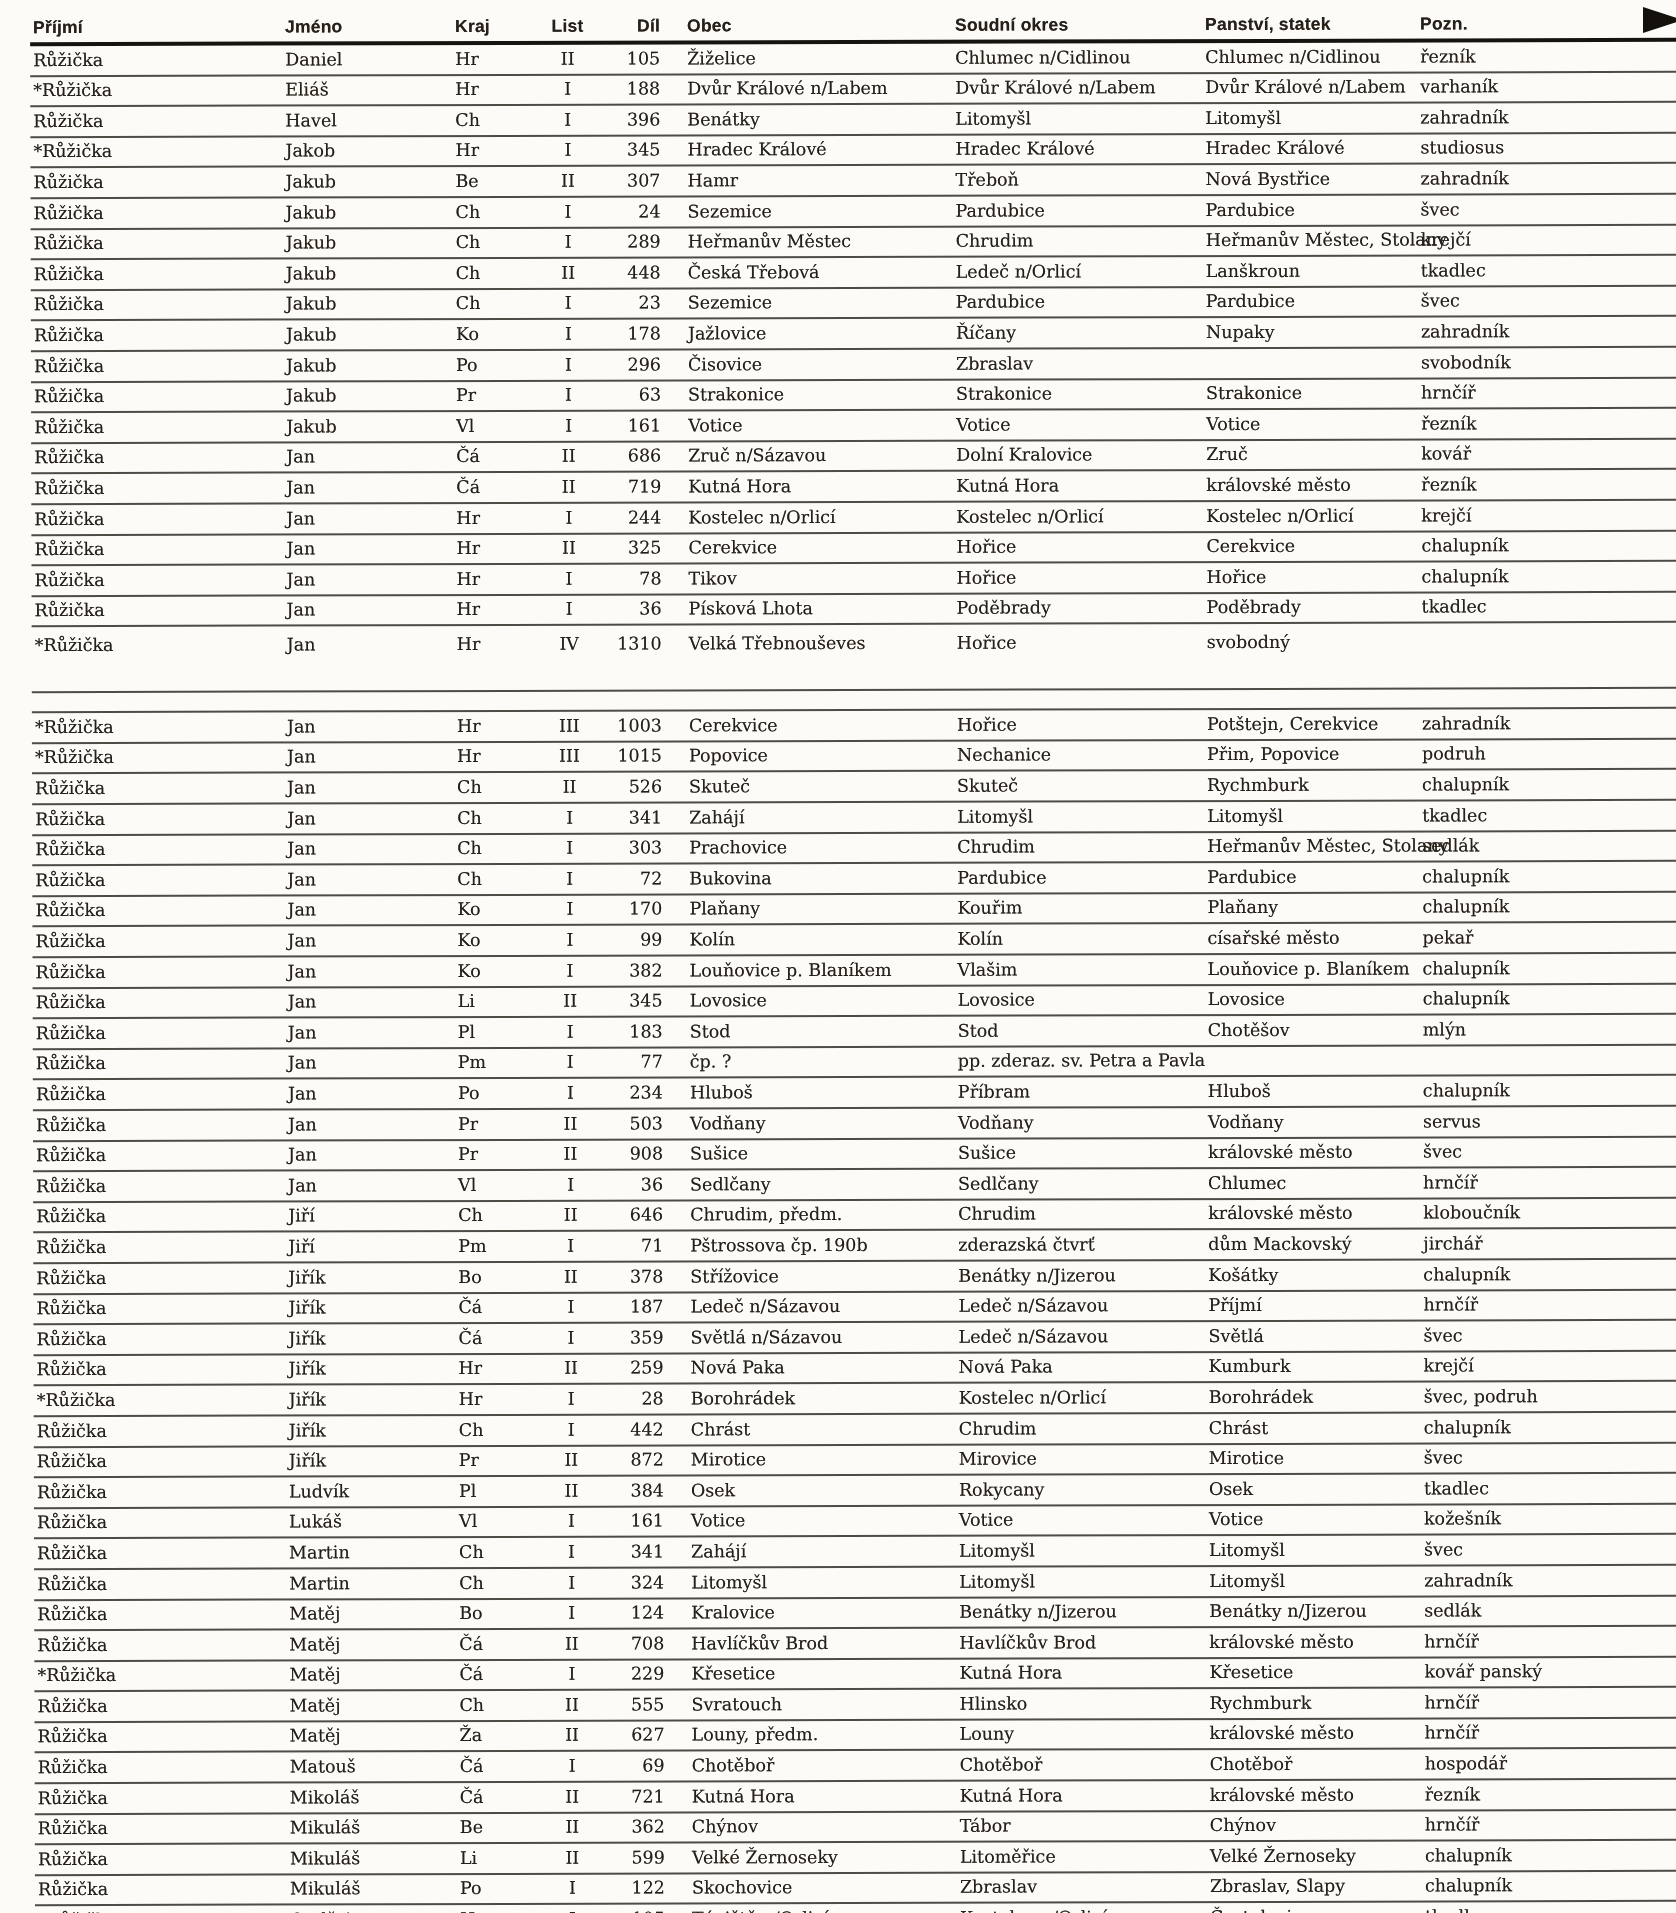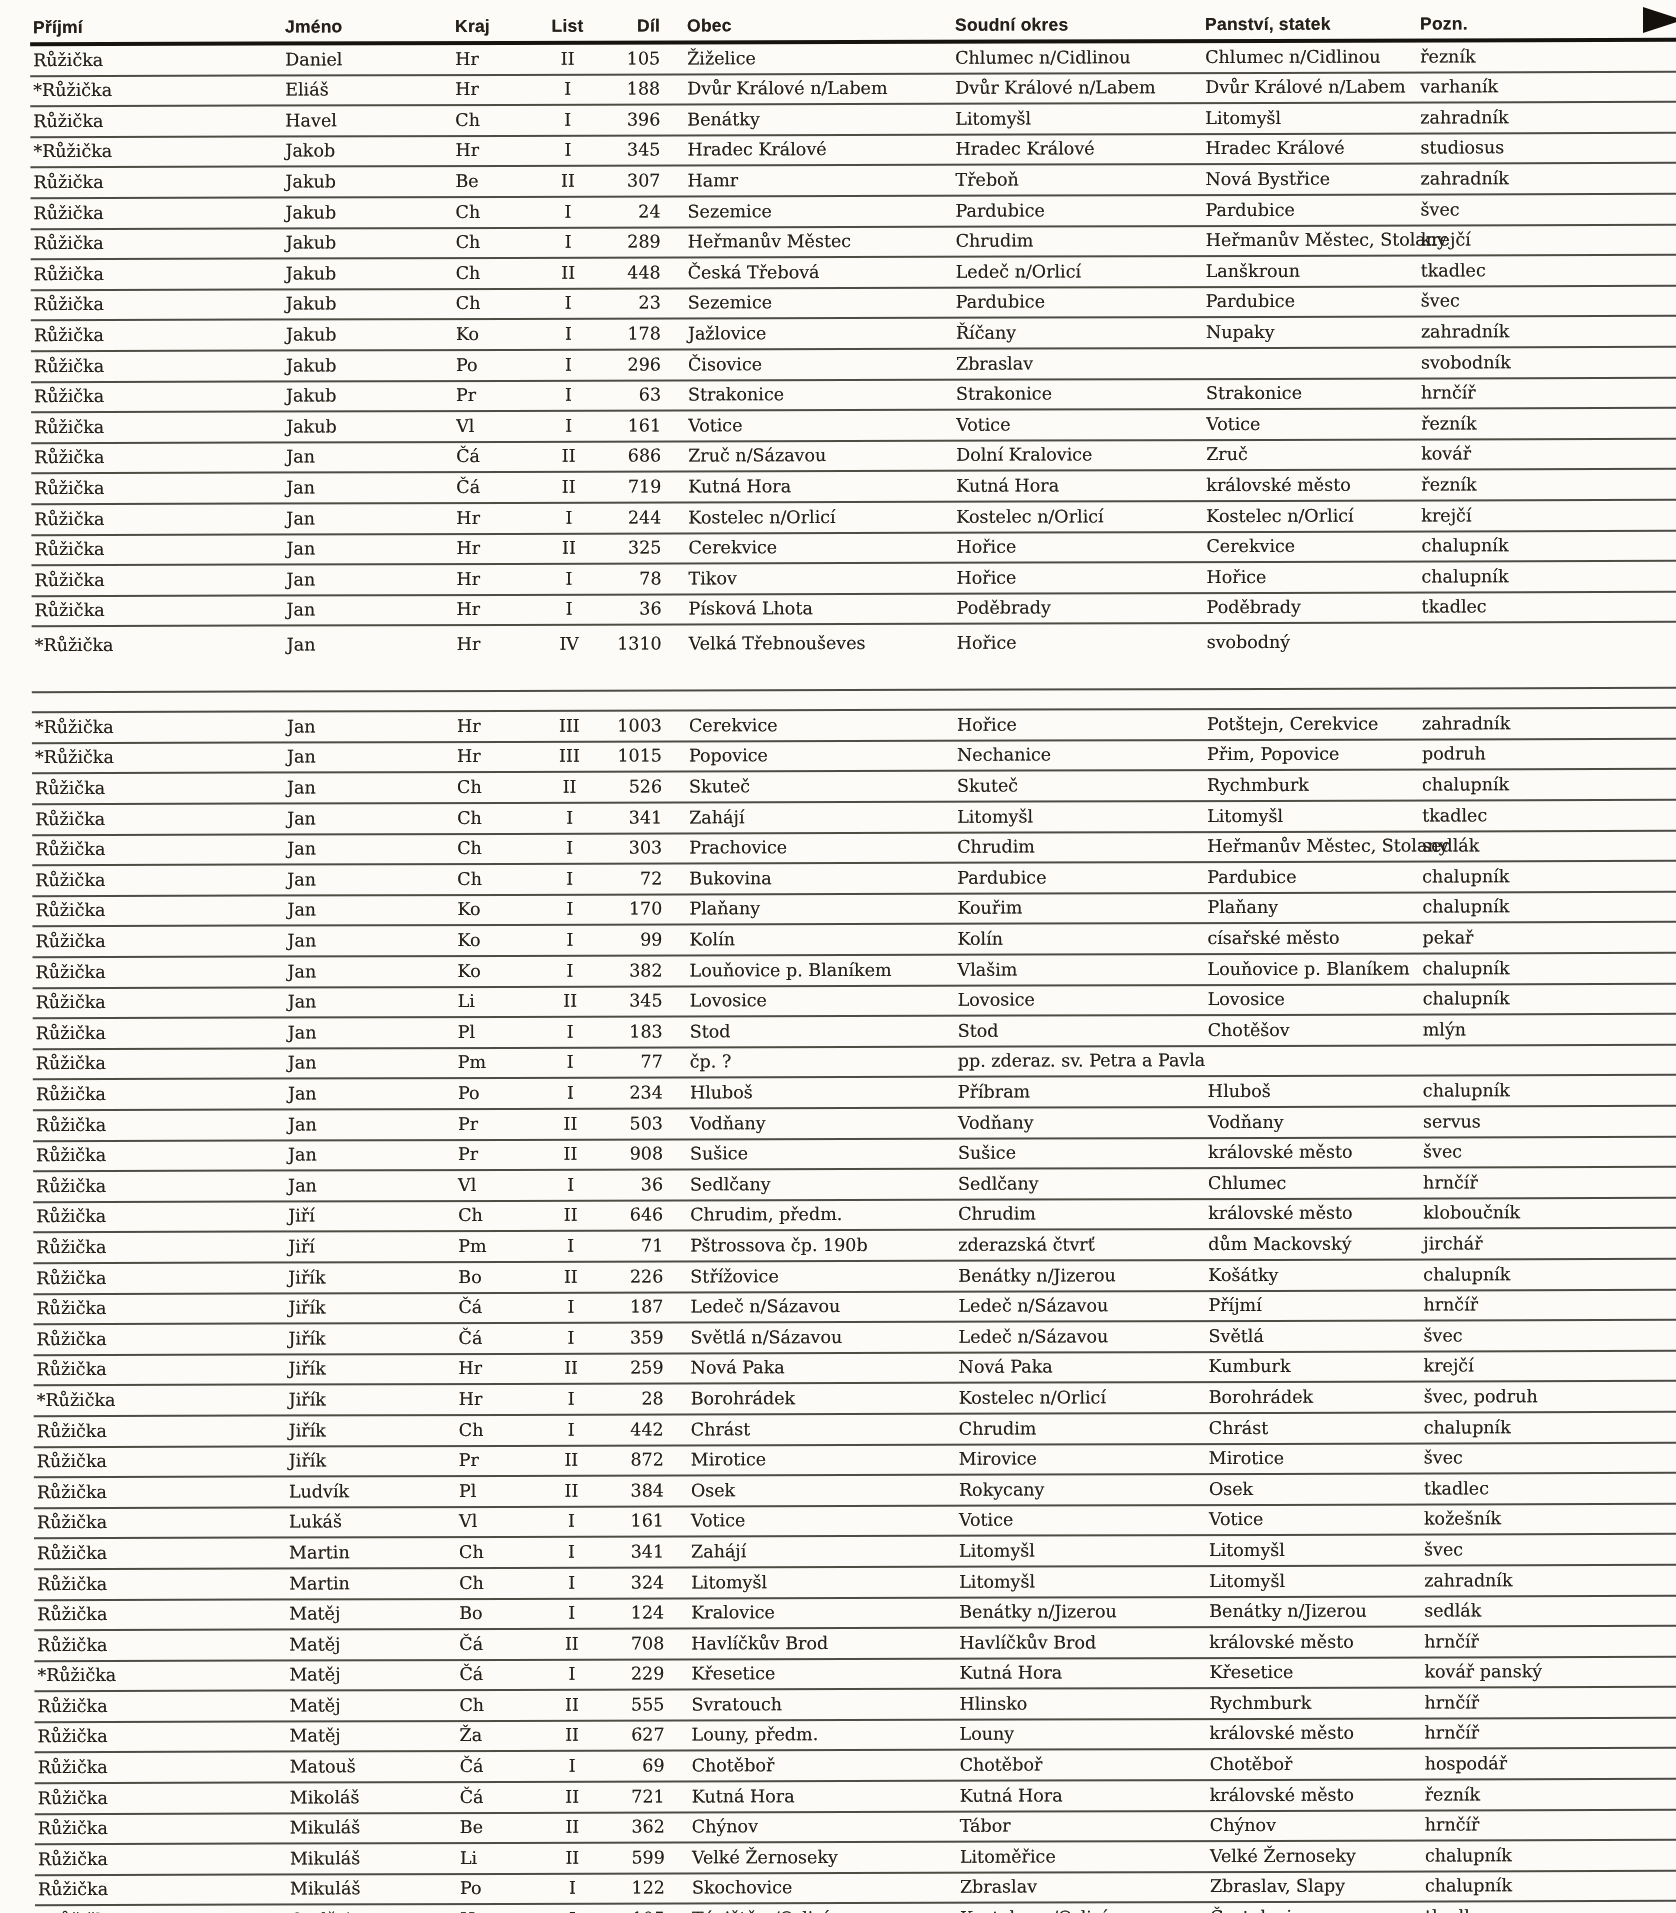--- a/index.html
+++ b/index.html
@@ -501,21 +501,21 @@
       <div class="cell c-obec">Pštrossova čp. 190b</div>
       <div class="cell c-okres">zderazská čtvrť</div>
       <div class="cell c-panstvi">dům Mackovský</div>
       <div class="cell c-pozn">jirchář</div>
     </div>
     <div class="row normal">
       <div class="cell c-surname">Růžička</div>
       <div class="cell c-given">Jiřík</div>
       <div class="cell c-kraj">Bo</div>
       <div class="cell c-list">II</div>
-      <div class="cell c-dil">226</div>
+      <div class="cell c-dil">378</div>
       <div class="cell c-obec">Střížovice</div>
       <div class="cell c-okres">Benátky n/Jizerou</div>
       <div class="cell c-panstvi">Košátky</div>
       <div class="cell c-pozn">chalupník</div>
     </div>
     <div class="row normal">
       <div class="cell c-surname">Růžička</div>
       <div class="cell c-given">Jiřík</div>
       <div class="cell c-kraj">Čá</div>
       <div class="cell c-list">I</div>

